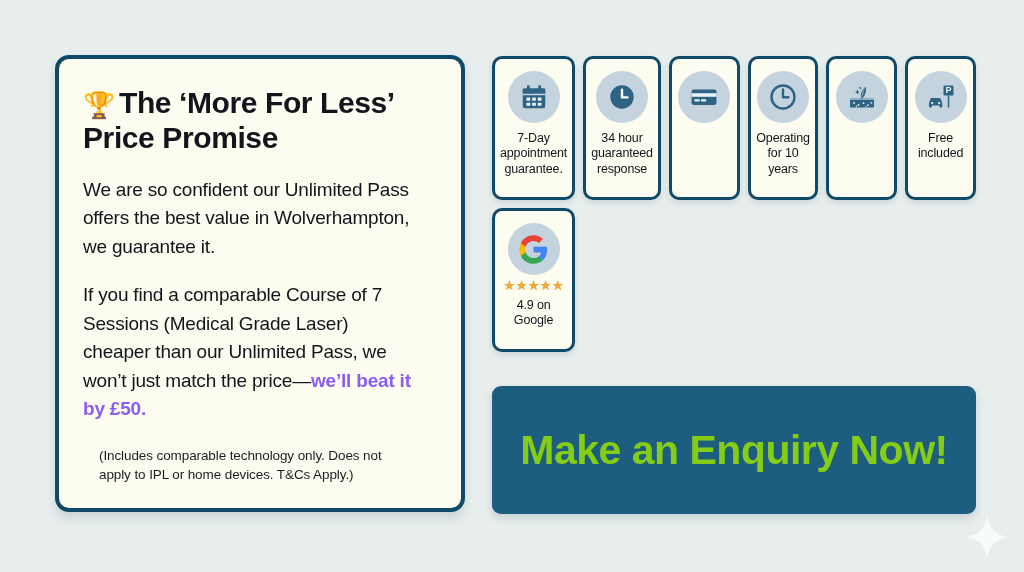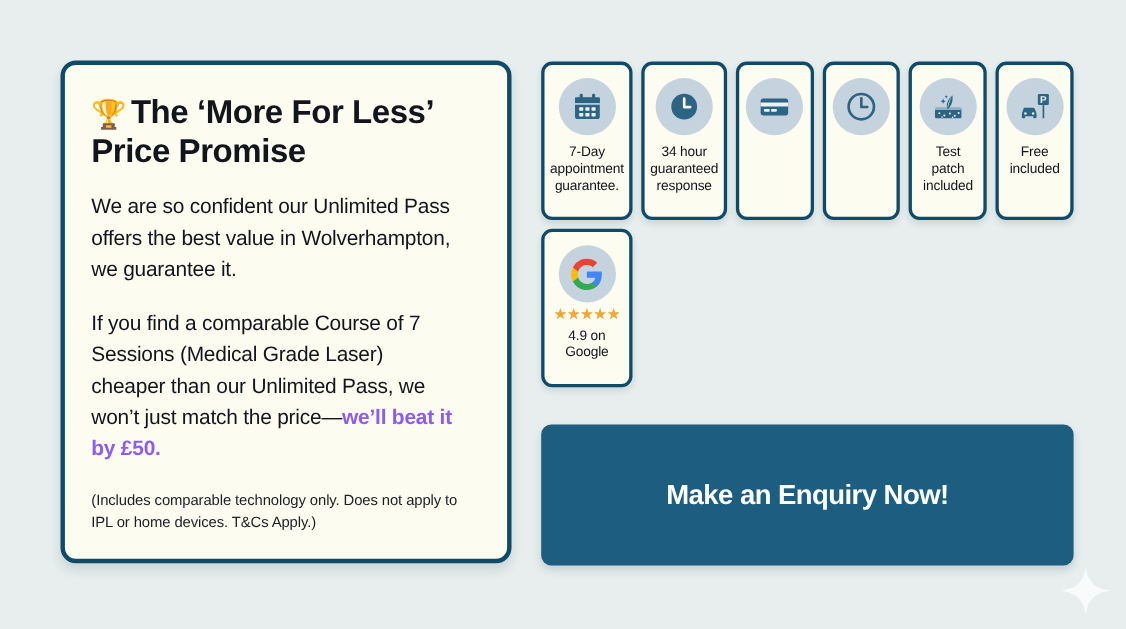--- a/index.html
+++ b/index.html
@@ -63,21 +63,21 @@
     margin-bottom: 22px;
   }
   .promise-beat {
     color: #8b5cf6;
     font-weight: bold;
   }
   #promise-fineprint {
     font-size: 13.5px;
     line-height: 1.45;
     color: #1b1f24;
-    margin: 0;
+    margin: 16px;
     letter-spacing: -0.1px;
   }
 
   
   #feature-grid {
     position: absolute;
     left: 492px;
     top: 56px;
     width: 484px;
     display: grid;
@@ -136,22 +136,22 @@
     height: 128px;
     background: #1c5d80;
     border-radius: 9px;
     box-shadow: 0 4px 8px rgba(20,50,70,0.16);
     display: flex;
     align-items: center;
     justify-content: center;
     cursor: pointer;
   }
   #cta-label {
-    color: #ffffff;
-    font-size: 25px;
+    color: #84cc16;
+    font-size: 41px;
     font-weight: bold;
     letter-spacing: -0.5px;
   }
 
   
   #sparkle {
     position: absolute;
     right: 14px;
     bottom: 12px;
     width: 46px;
@@ -221,20 +221,21 @@
       </span>
     </div>
 
     <div class="feature-card">
       <span class="feature-icon-wrap">
         <svg width="32" height="32" viewBox="0 0 32 32" aria-hidden="true">
           <circle cx="16" cy="16" r="11.5" fill="none" stroke="#2d6383" stroke-width="2.4"></circle>
           <path d="M16 8.4 V16.3 H21.4" stroke="#2d6383" stroke-width="2.4" stroke-linecap="round" stroke-linejoin="round" fill="none"></path>
         </svg>
       </span>
+      <span class="feature-label">Operating for 10 years</span>
     </div>
 
     <div class="feature-card">
       <span class="feature-icon-wrap">
         <svg width="32" height="32" viewBox="0 0 32 32" aria-hidden="true">
           <rect x="4" y="17" width="24" height="9.5" rx="1" fill="#2d6383"></rect>
           <rect x="4" y="17" width="24" height="2" fill="#8fb0c4"></rect>
           <g fill="#eaf1f6">
             <circle cx="8" cy="22" r="0.9"></circle>
             <circle cx="12.5" cy="24" r="0.9"></circle>
@@ -245,21 +246,20 @@
             <circle cx="20" cy="25.6" r="0.7"></circle>
           </g>
           <path d="M19.8 5.5 C20.6 11 19 15 15.4 18.6 C16.6 13.6 17.6 9.4 19.8 5.5 Z" fill="#2d6383"></path>
           <path d="M19.8 5.5 C16.6 9.8 15.2 14 15.4 18.6 C13.6 14 15.6 9 19.8 5.5 Z" fill="#2d6383"></path>
           <g fill="#2d6383">
             <path d="M11.4 8.6 l0.7 1.7 1.7 0.7 -1.7 0.7 -0.7 1.7 -0.7 -1.7 -1.7 -0.7 1.7 -0.7 Z"></path>
             <path d="M14.2 5.4 l0.45 1.1 1.1 0.45 -1.1 0.45 -0.45 1.1 -0.45 -1.1 -1.1 -0.45 1.1 -0.45 Z"></path>
           </g>
         </svg>
       </span>
-      <span class="feature-label">Test patch included</span>
     </div>
 
     <div class="feature-card">
       <span class="feature-icon-wrap">
         <svg width="32" height="32" viewBox="0 0 32 32" aria-hidden="true">
           <rect x="18.5" y="4.5" width="10" height="10" rx="1.2" fill="#2d6383"></rect>
           <text x="23.5" y="12.4" font-family="Liberation Sans, sans-serif" font-size="9" font-weight="bold" fill="#eaf1f6" text-anchor="middle">P</text>
           <rect x="22.8" y="14.5" width="1.5" height="12" fill="#2d6383"></rect>
           <path d="M4 22.2 L5.4 18 C5.6 17.3 6.1 17 6.8 17 h7.5 c0.7 0 1.2 0.4 1.5 1 l1.5 4.2 v3.3 c0 0.5-0.4 0.9-0.9 0.9 h-1.1 c-0.5 0-0.9-0.4-0.9-0.9 v-0.9 H6.9 v0.9 c0 0.5-0.4 0.9-0.9 0.9 H4.9 c-0.5 0-0.9-0.4-0.9-0.9 Z" fill="#2d6383"></path>
           <circle cx="7.2" cy="22.1" r="1.15" fill="#eaf1f6"></circle>

